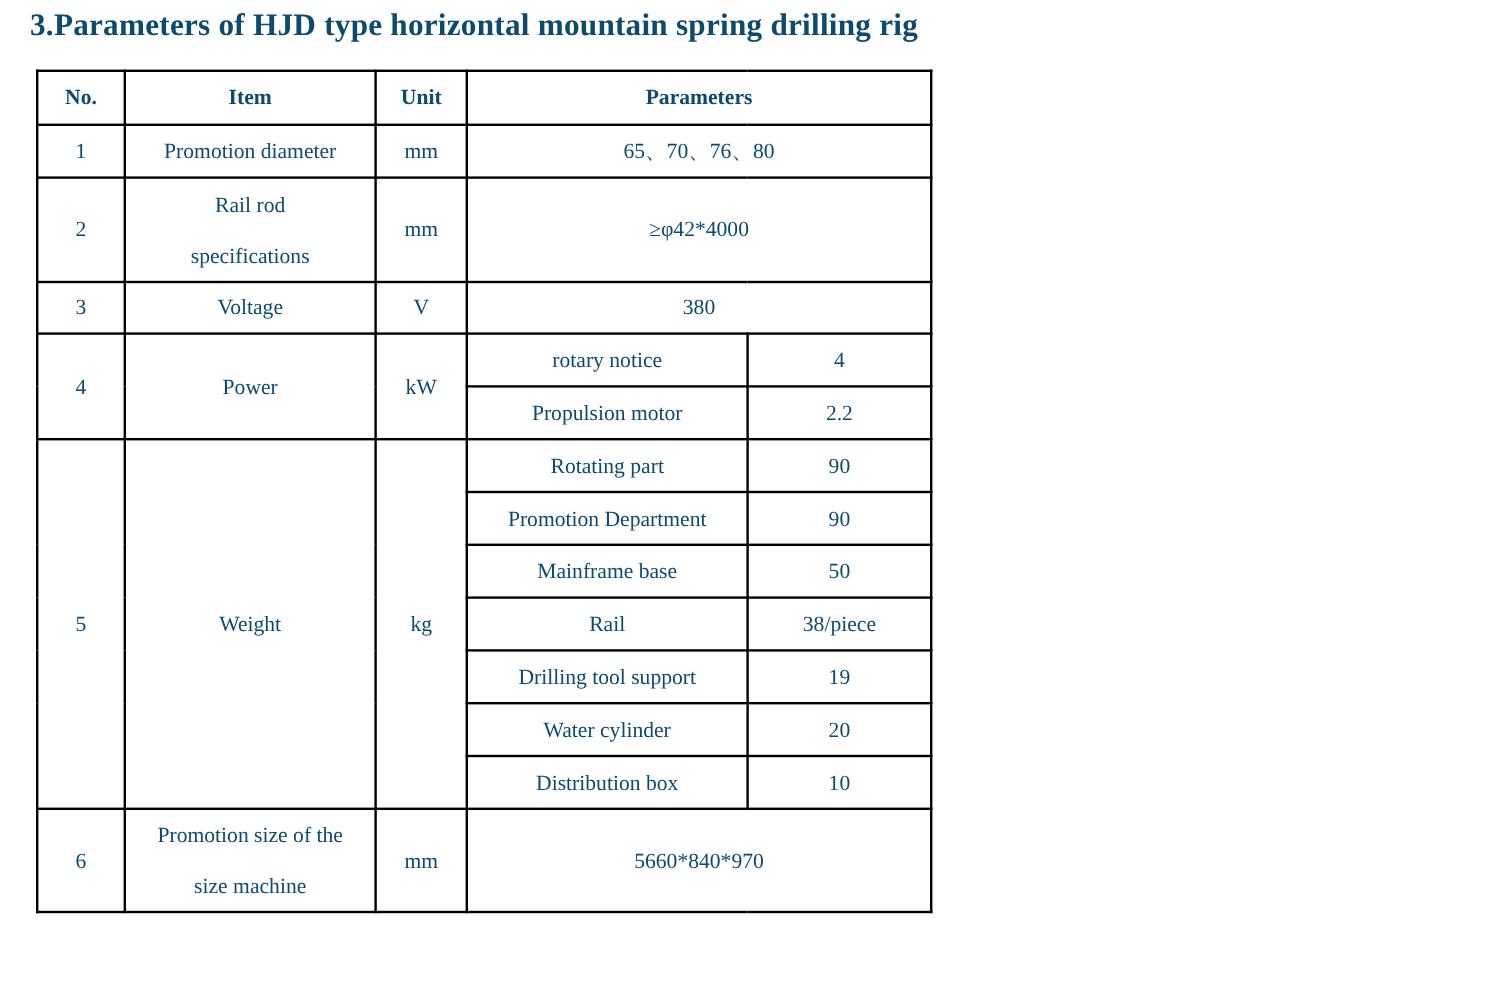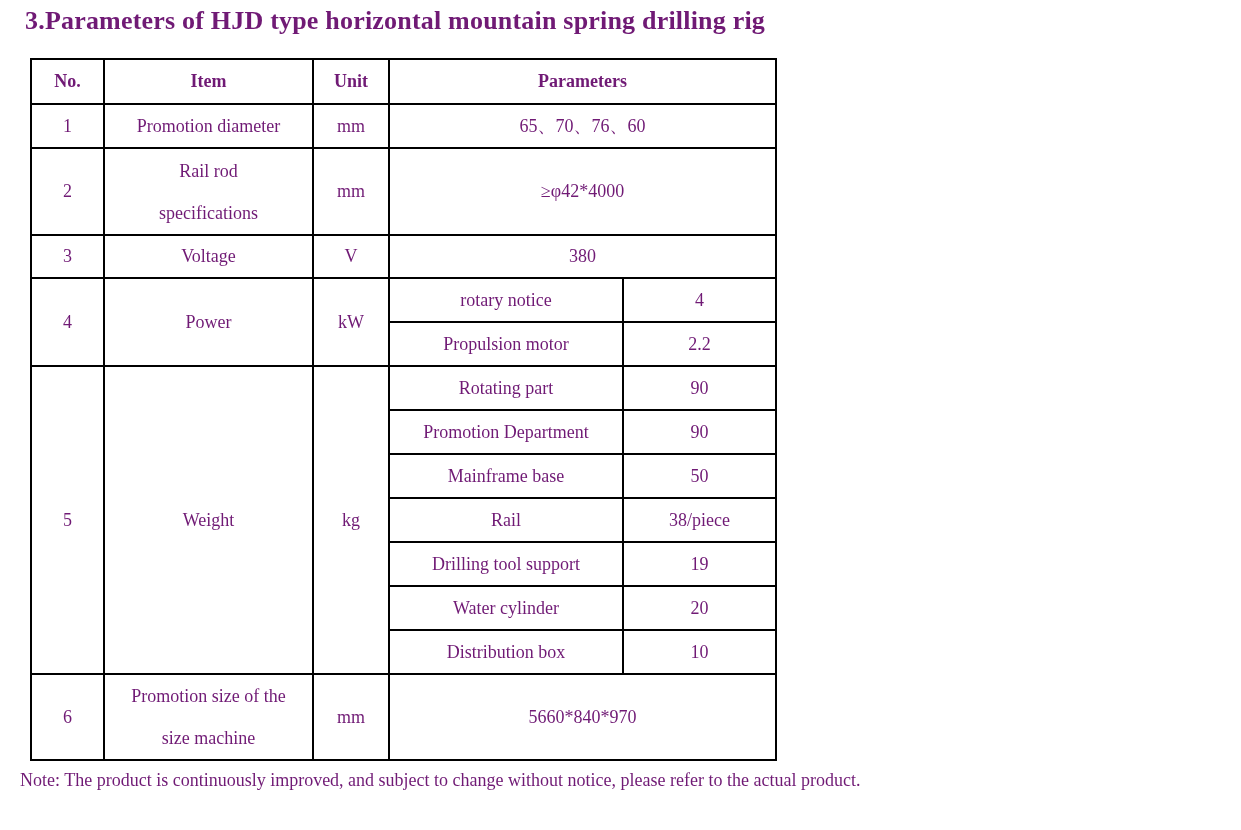--- a/index.html
+++ b/index.html
@@ -5,21 +5,21 @@
   html, body {
     margin: 0;
     padding: 0;
     background: #ffffff;
   }
   .page {
     position: relative;
     width: 1187px;
     height: 830px;
     background: #ffffff;
-    color: #701a75;
+    color: #0c4a6e;
     font-family: "Liberation Serif", "DejaVu Serif", serif;
     overflow: hidden;
   }
   .page-title {
     position: absolute;
     left: 25px;
     top: 6px;
     margin: 0;
     font-size: 26px;
     font-weight: bold;
@@ -85,21 +85,21 @@
       <th>No.</th>
       <th>Item</th>
       <th>Unit</th>
       <th colspan="2">Parameters</th>
     </tr>
 
     <tr class="h-single">
       <td>1</td>
       <td>Promotion diameter</td>
       <td>mm</td>
-      <td colspan="2">65、70、76、60</td>
+      <td colspan="2">65、70、76、80</td>
     </tr>
 
     <tr class="h-double">
       <td>2</td>
       <td class="two-line">
         <span>Rail rod</span>
         <span>specifications</span>
       </td>
       <td>mm</td>
       <td colspan="2">≥φ42*4000</td>
@@ -161,15 +161,14 @@
       <td class="two-line">
         <span>Promotion size of the</span>
         <span>size machine</span>
       </td>
       <td>mm</td>
       <td colspan="2">5660*840*970</td>
     </tr>
   </tbody>
     </table>
 
-  <p class="note">Note: The product is continuously improved, and subject to change without notice, please refer to the actual product.</p>
 
 </div>
 
 </body></html>

